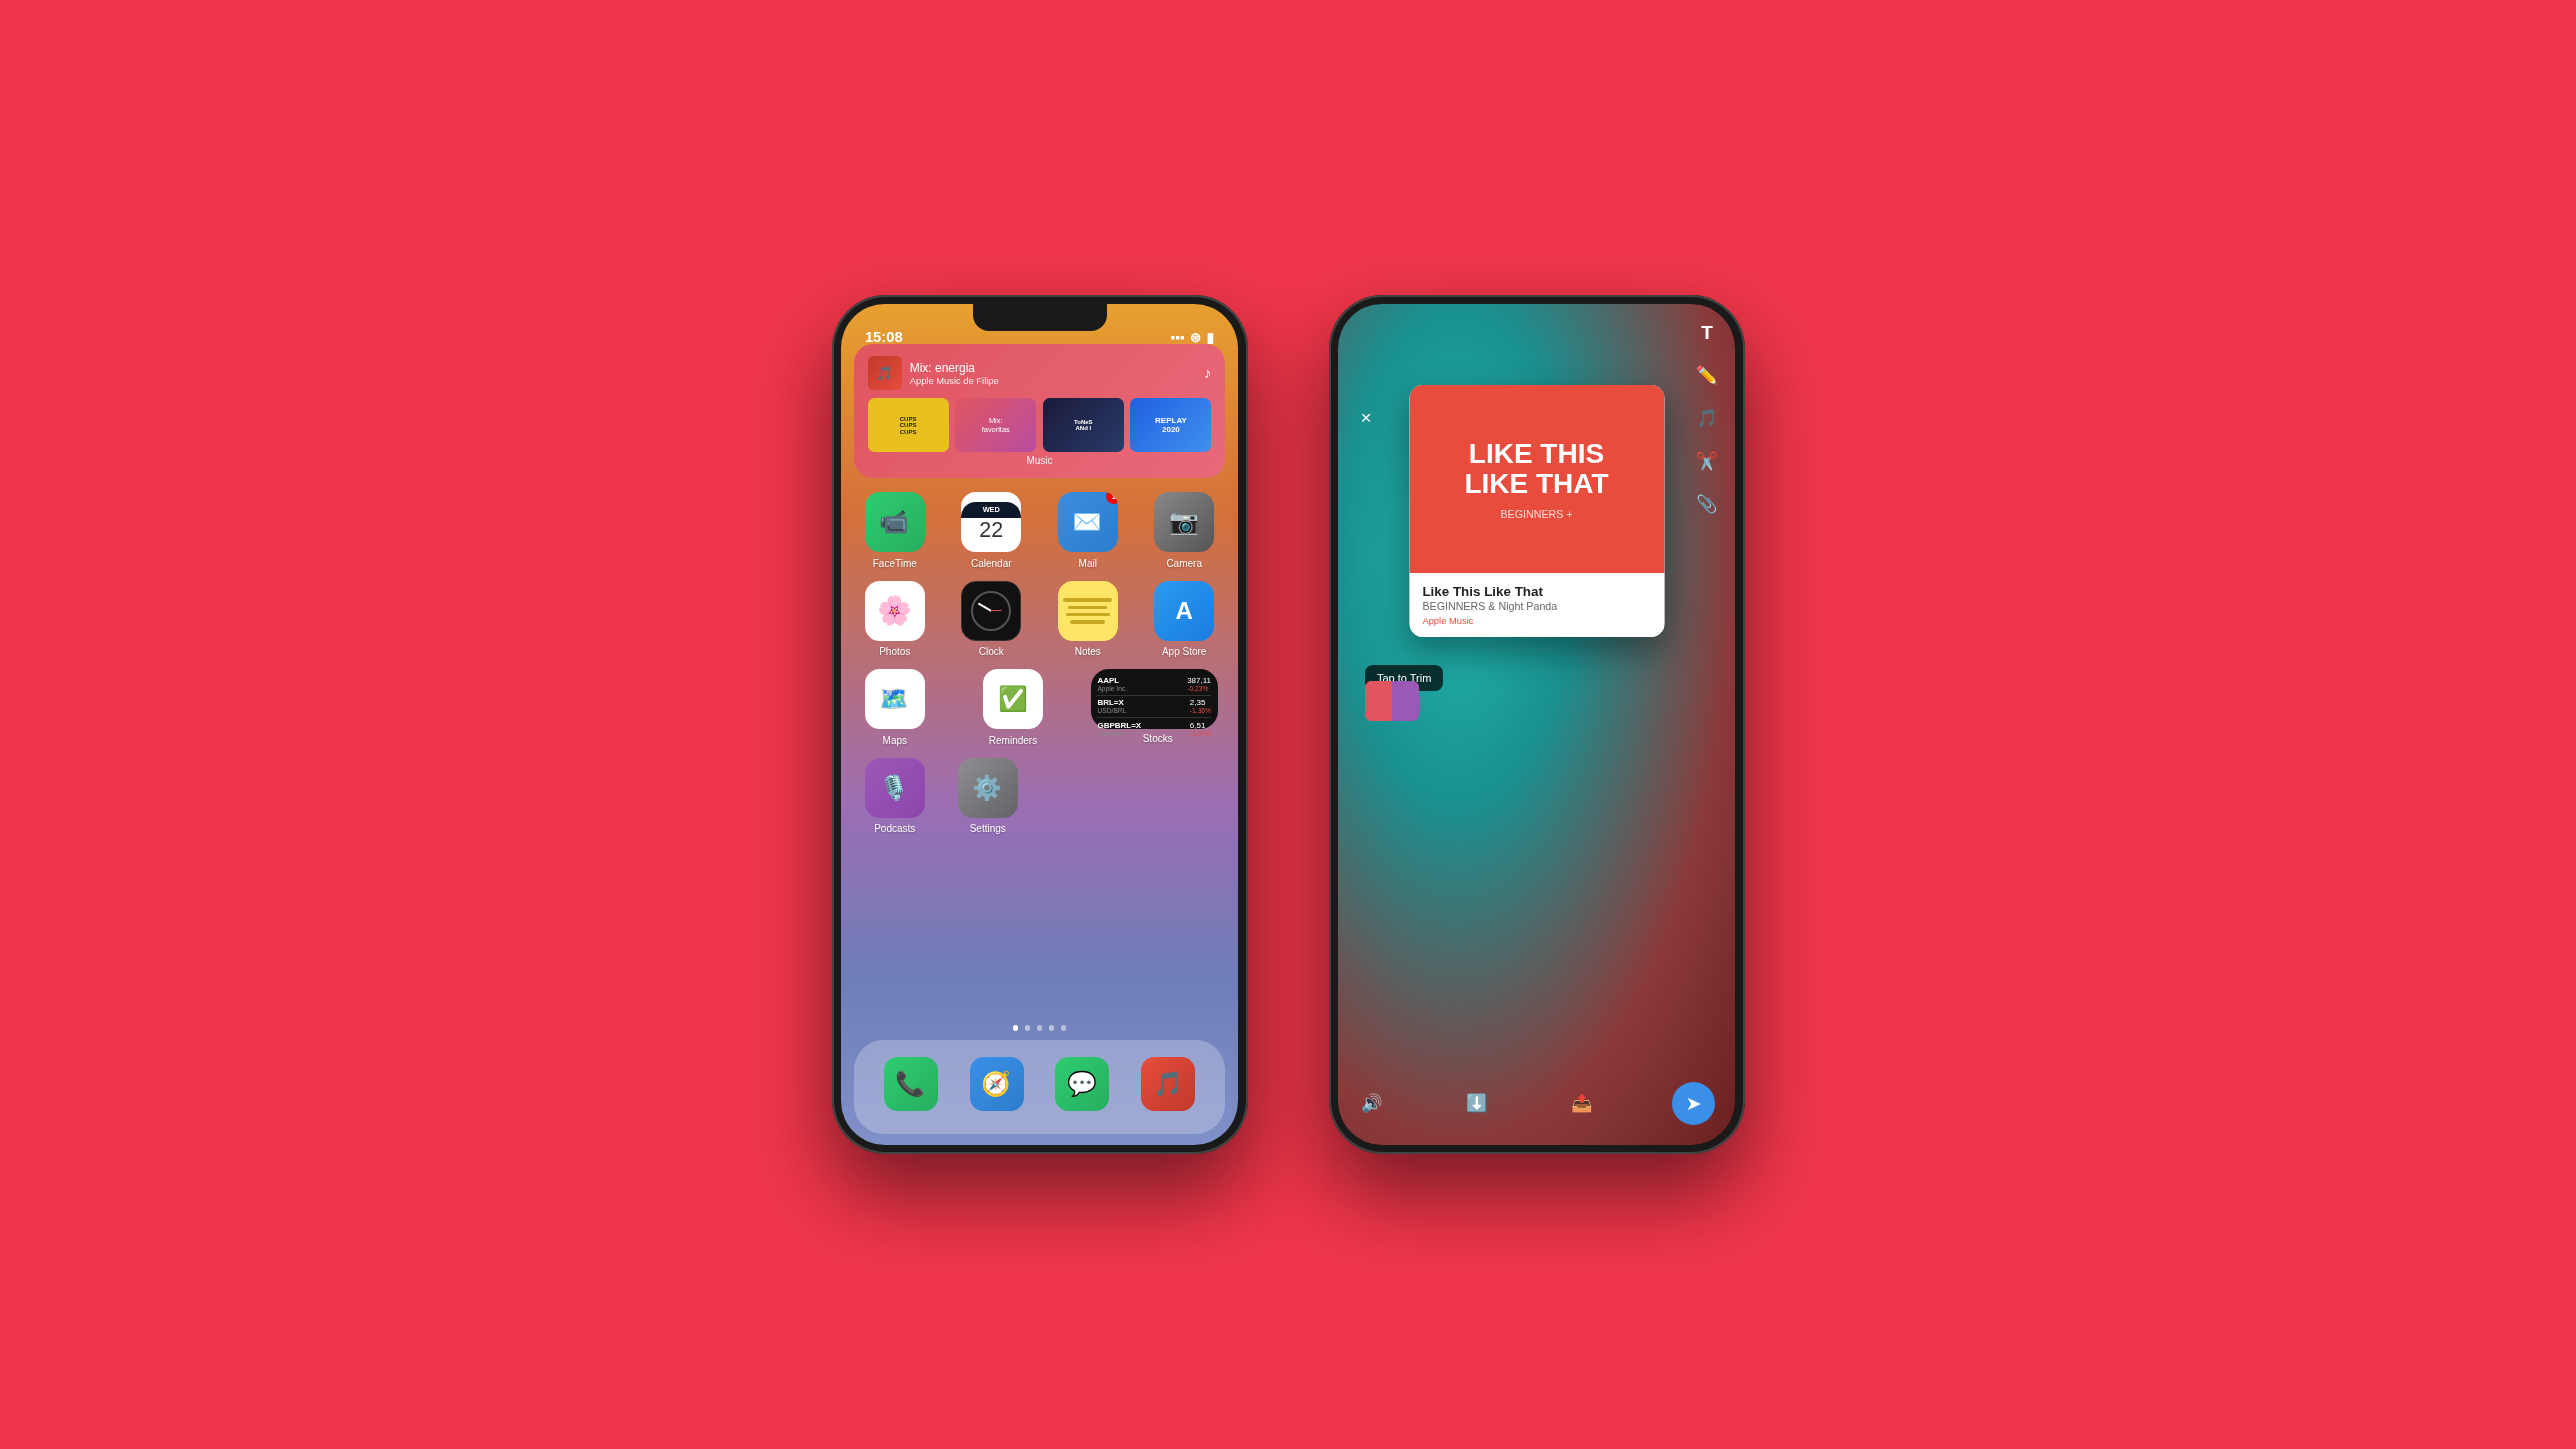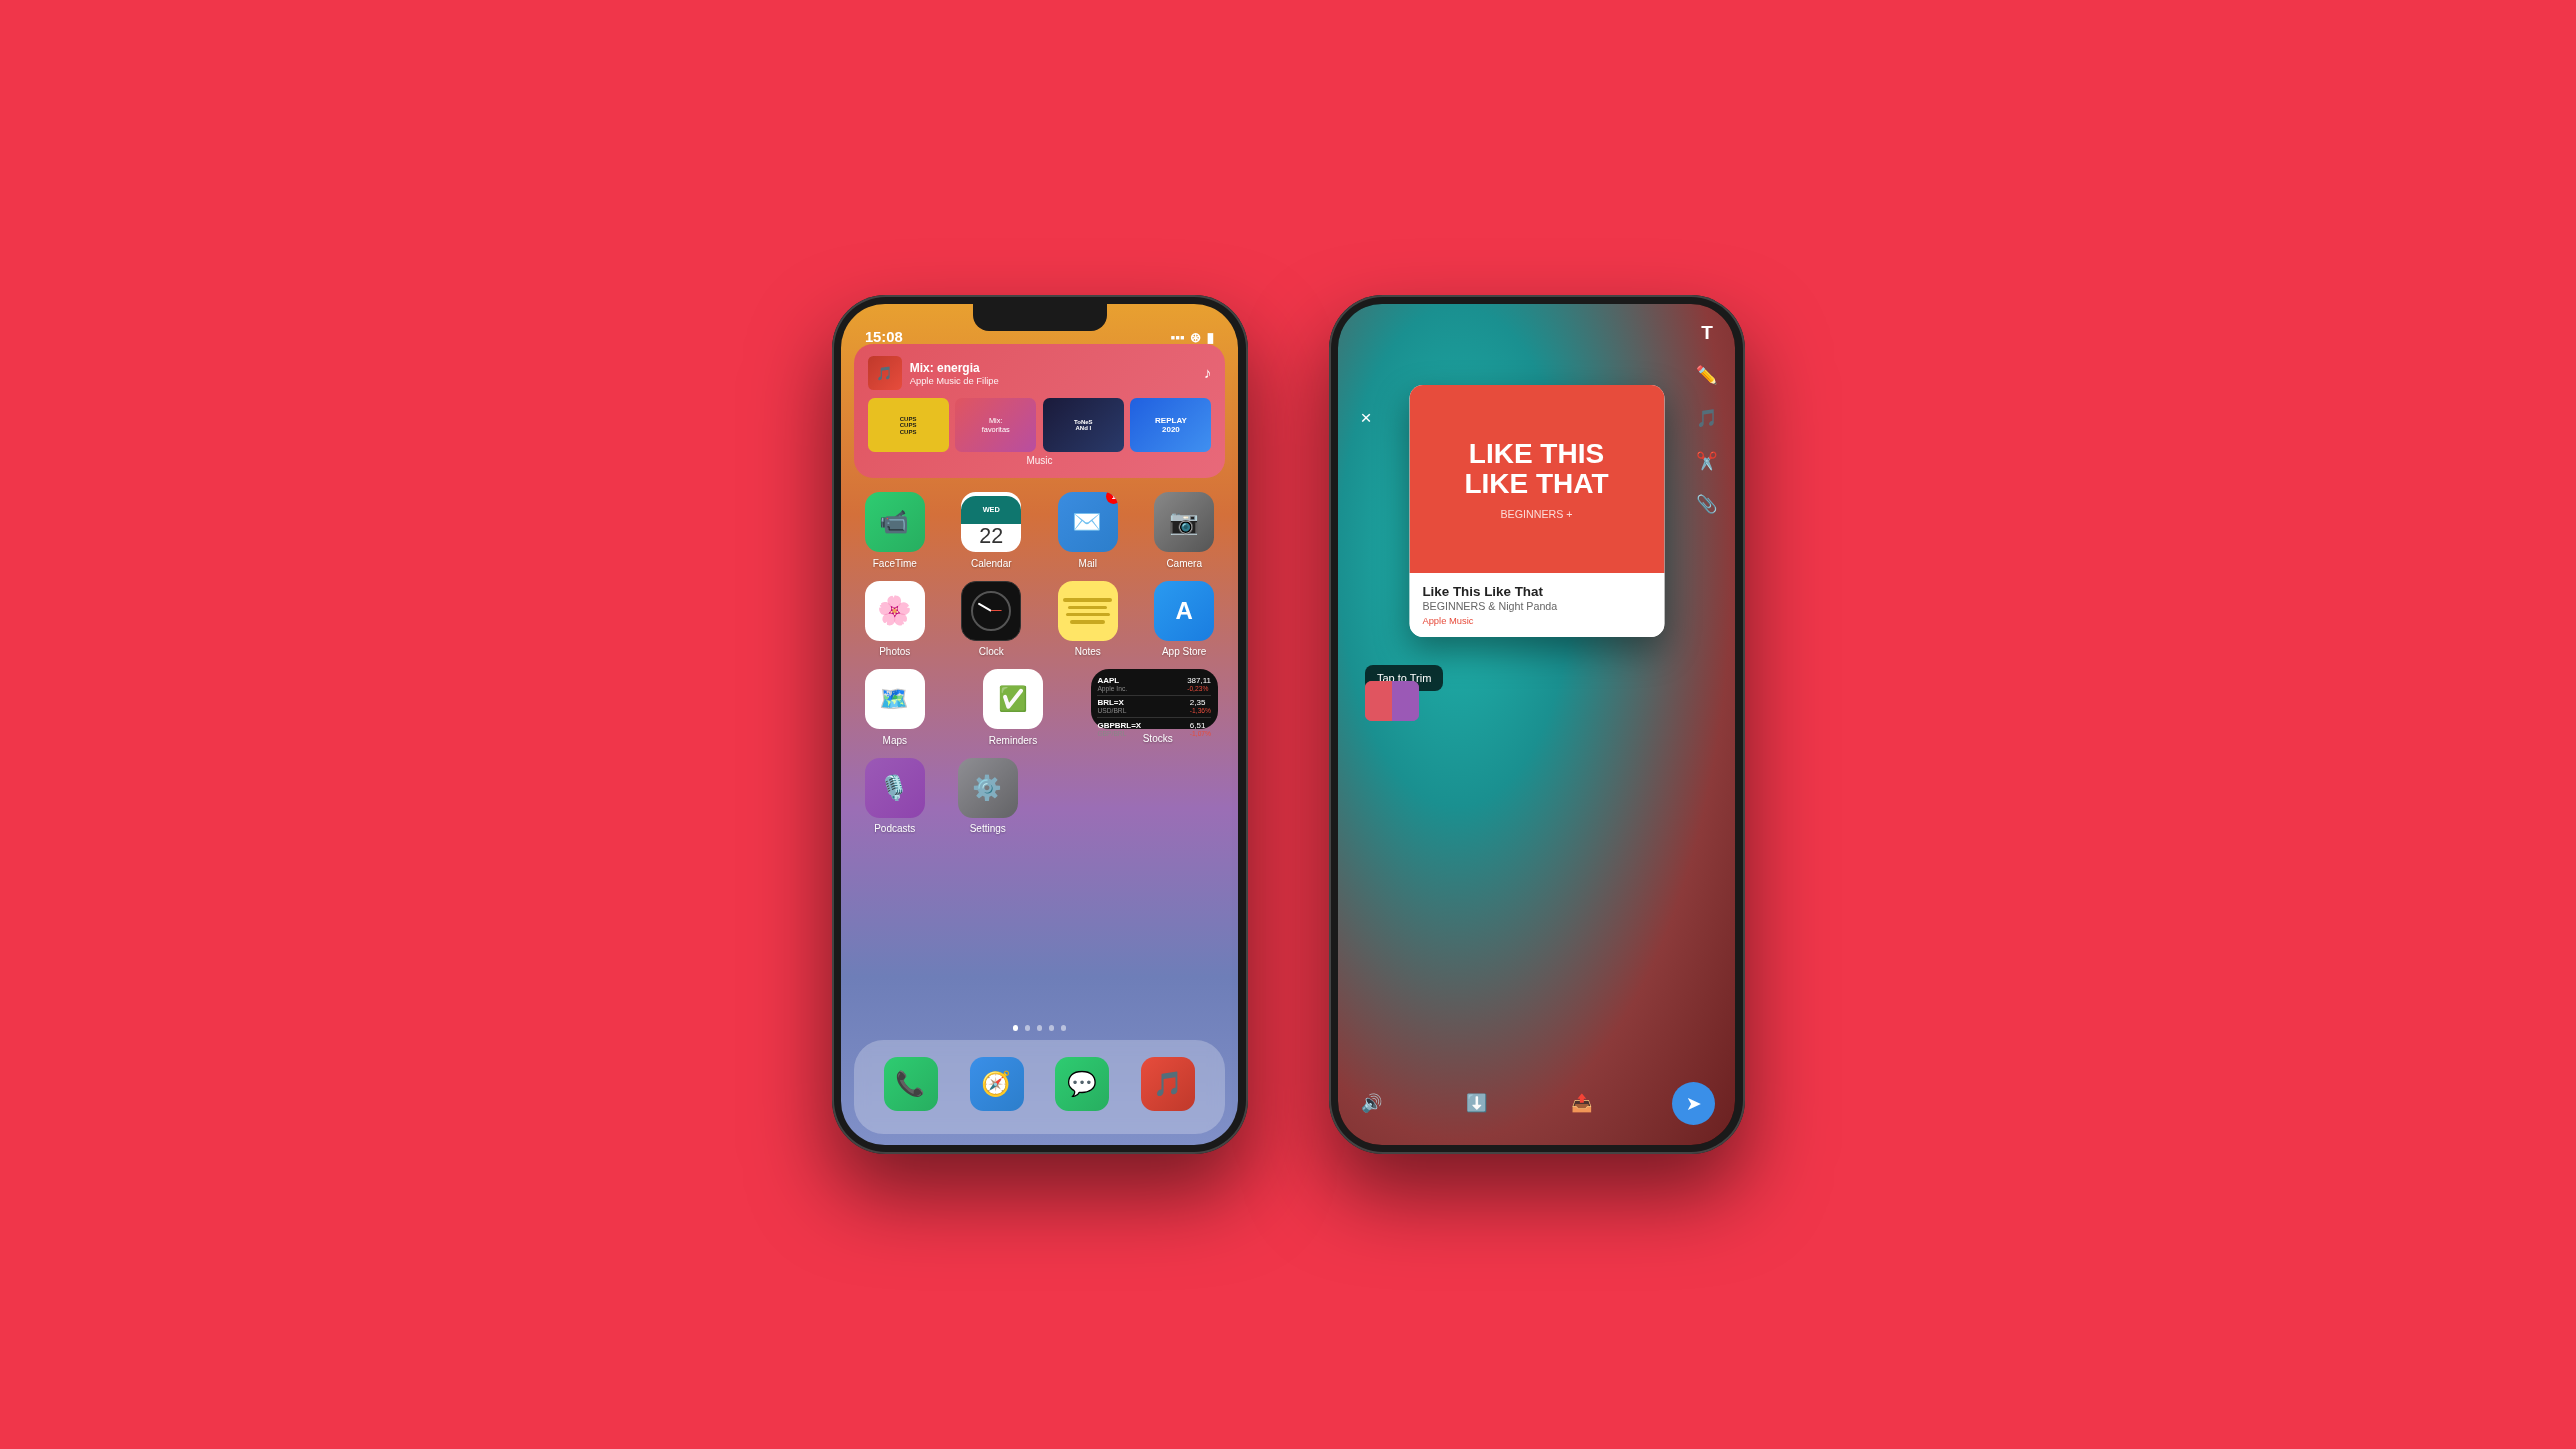--- a/index.html
+++ b/index.html
@@ -103,21 +103,21 @@
       width: 34px;
       height: 34px;
       border-radius: 5.4px;
       background: linear-gradient(135deg, #c0392b, #e74c3c);
       display: flex;
       align-items: center;
       justify-content: center;
     }
 
     .widget-text { color: white; }
-    .widget-title { font-size: 12px; font-weight: 700; }
+    .widget-title { font-size: 12px; font-weight: 400; }
     .widget-sub { font-size: 9.4px; opacity: 0.9; }
 
     .widget-music-icon { color: white; font-size: 14.8px; }
 
     .widget-albums {
       display: flex;
       gap: 6.7px;
       margin-top: 6.7px;
     }
 
@@ -213,21 +213,21 @@
       font-size: 10px;
       color: white;
       text-align: center;
       text-shadow: 0 0.7px 2px rgba(0,0,0,0.3);
     }
 
     
     .icon-facetime { background: linear-gradient(135deg, #2ecc71, #27ae60); color: white; }
     
     .icon-calendar { background: white; flex-direction: column; }
-    .cal-header { background: #0f766e; width: 100%; height: 28px; display: flex; align-items: center; justify-content: center; color: white; font-size: 7.4px; font-weight: 600; border-radius: 14.8px 14.8px 0 0; }
+    .cal-header { background: #0f172a; width: 100%; height: 16px; display: flex; align-items: center; justify-content: center; color: white; font-size: 7.4px; font-weight: 600; border-radius: 14.8px 14.8px 0 0; }
     .cal-day { font-size: 21.5px; font-weight: 300; color: #333; }
     
     .icon-mail { background: linear-gradient(135deg, #3a8ce0, #2c7ecb); }
     .mail-badge { position: absolute; top: -3.4px; right: -3.4px; background: red; color: white; font-size: 8px; width: 14.8px; height: 14.8px; border-radius: 50%; display: flex; align-items: center; justify-content: center; font-weight: 700; }
     
     .icon-camera { background: linear-gradient(135deg, #888, #555); }
     
     .icon-clock { background: #111; border: 1.3px solid #333; }
     
     .icon-notes { background: #ffe566; }

